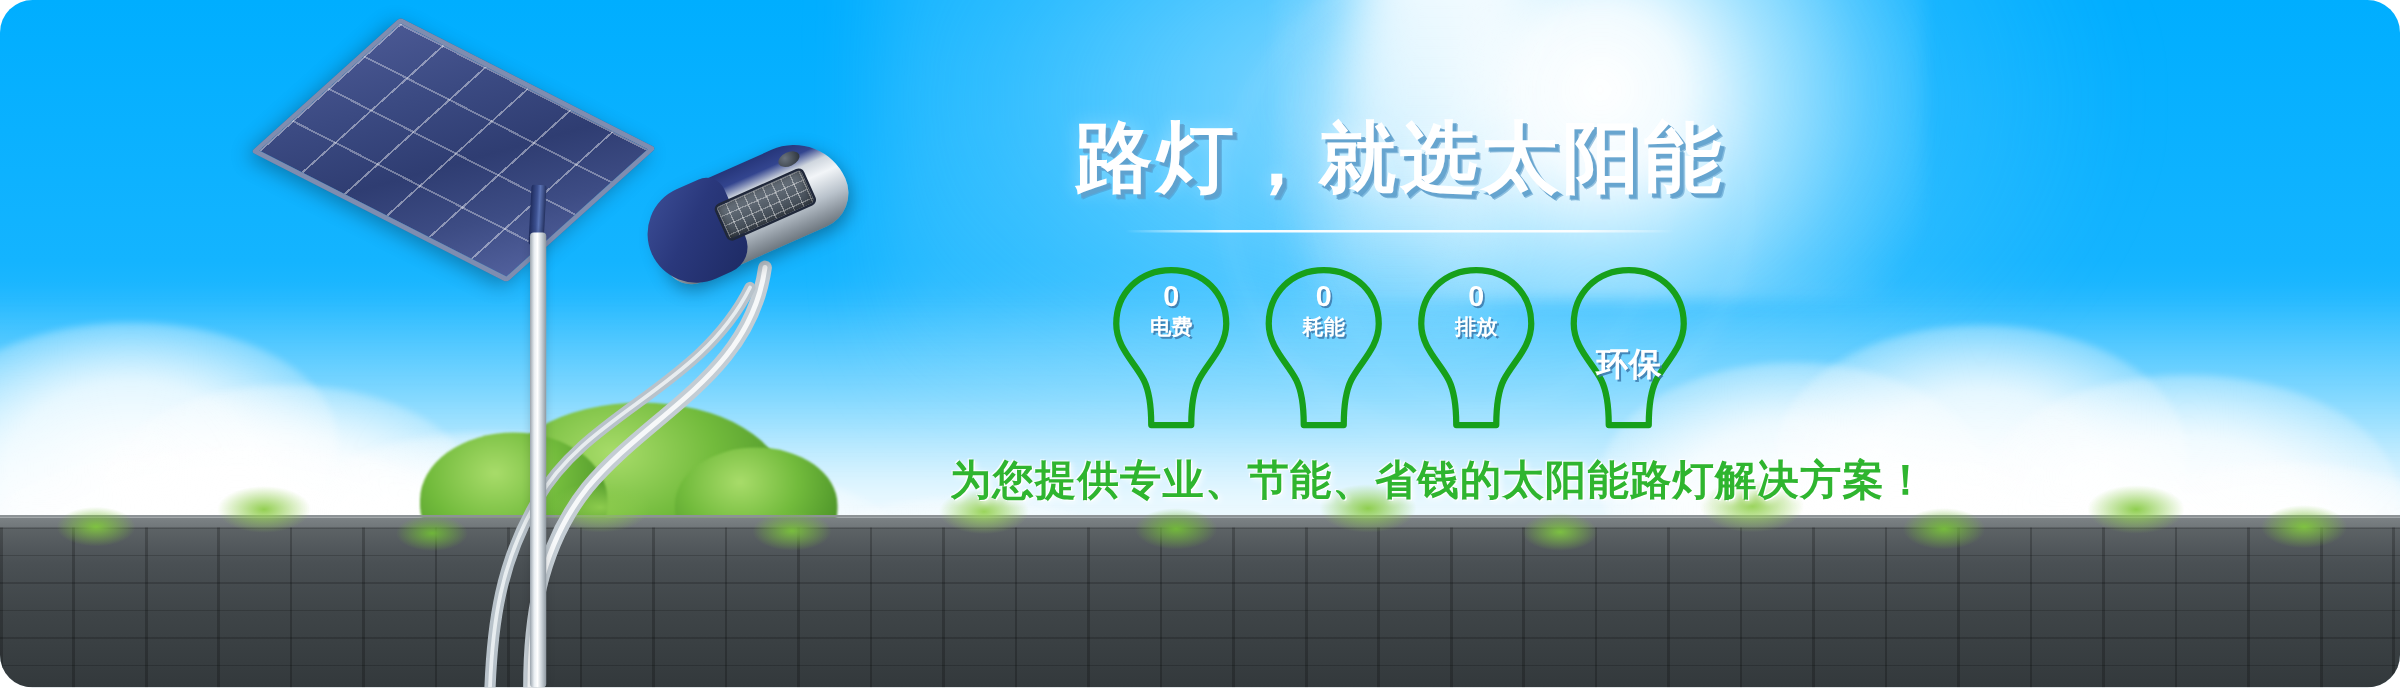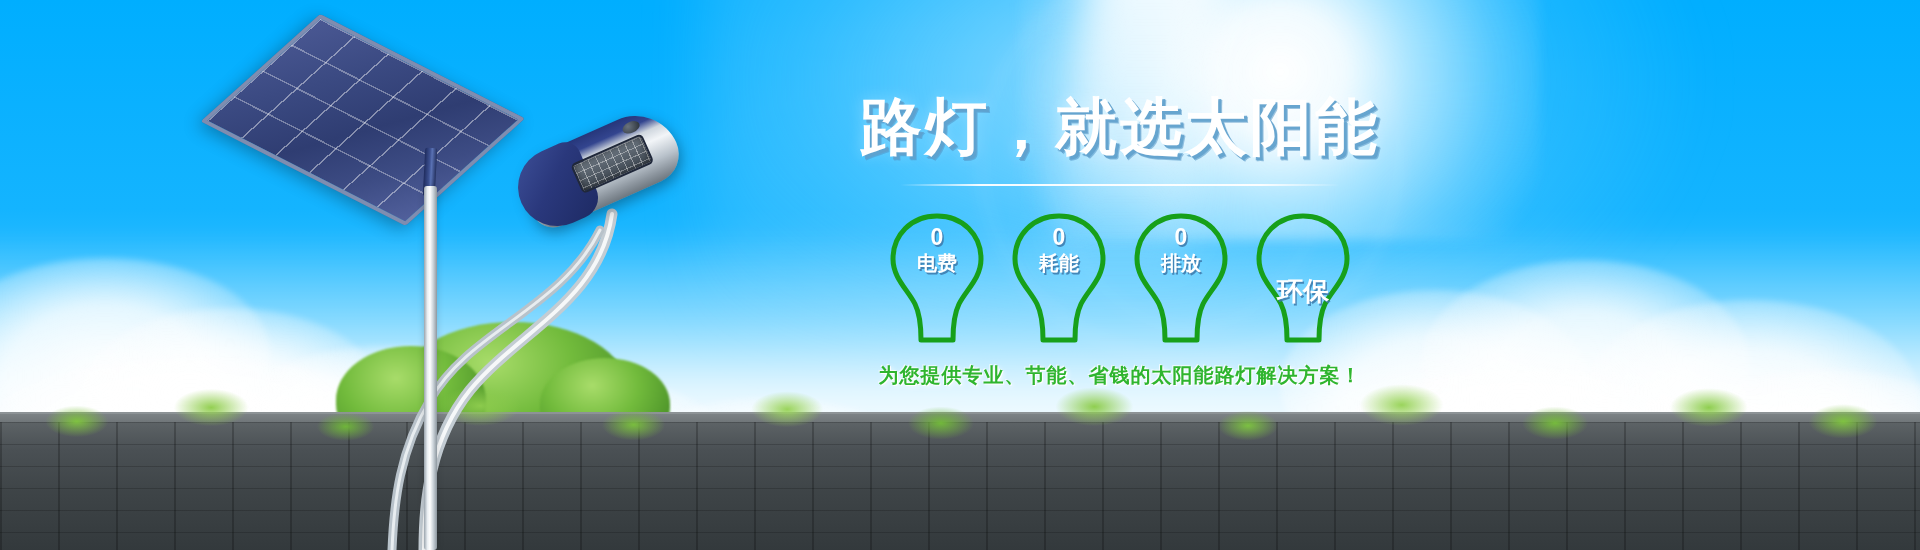--- a/index.html
+++ b/index.html
@@ -7,20 +7,21 @@
   *{box-sizing:border-box;}
 
   #banner{
     position:relative;
     width:1920px;
     height:550px;
     overflow:hidden;
     font-family:"Liberation Sans","DejaVu Sans",sans-serif;
     
     background:linear-gradient(to bottom,#00AEFF 0%,#14B4FF 38%,#46C6FF 62%,#96DDFF 80%,#CFEFFF 92%,#E8F7FF 100%);
+    border-radius:26px;
   }
 
   
   .sun-core{
     position:absolute; left:1020px; top:-180px;
     width:520px; height:420px;
     background:radial-gradient(ellipse at 50% 60%,
         rgba(255,255,255,1) 0%,
         rgba(255,255,255,.92) 18%,
         rgba(235,250,255,.62) 36%,
@@ -223,34 +224,34 @@
     position:relative;
     font-size:23px;
     font-weight:bold;
     color:#ffffff;
     line-height:1;
     margin-bottom:4px;
     text-shadow:1.5px 1.5px 0 rgba(60,120,170,.85);
   }
   .bulb-label{
     position:relative;
-    font-size:20px;
+    font-size:17px;
     font-weight:bold;
     color:#ffffff;
     line-height:1.06;
     text-align:center;
     text-shadow:1.5px 1.5px 0 rgba(60,120,170,.85);
   }
   .bulb.no-zero{padding-top:26px;justify-content:center;}
   .bulb.no-zero .bulb-label{font-size:26px;line-height:1.1;}
 
   .tagline{
     margin-top:18px;
     text-align:center;
-    font-size:20px;
+    font-size:33px;
     font-weight:bold;
     letter-spacing:1px;
     color:#2fb52f;
     white-space:nowrap;
     text-shadow:
       1px 1px 0 #ffffff,
       -1px -1px 0 rgba(255,255,255,.75),
       2px 2px 5px rgba(255,255,255,.9);
   }
 </style>

